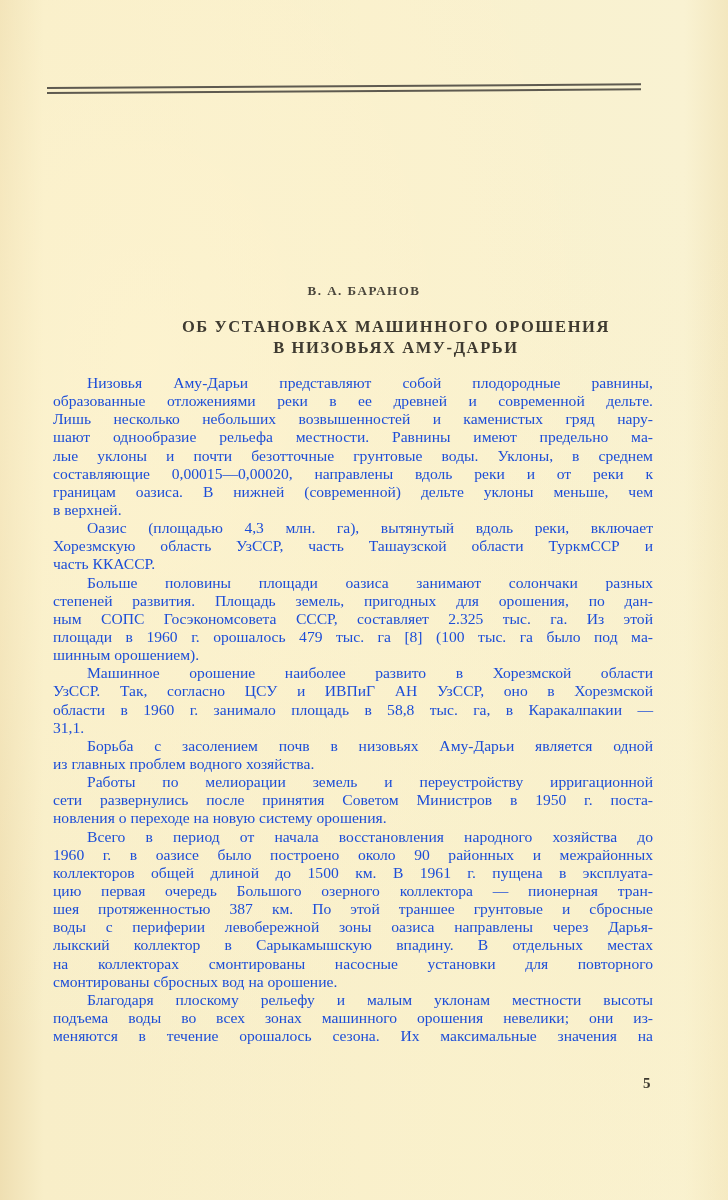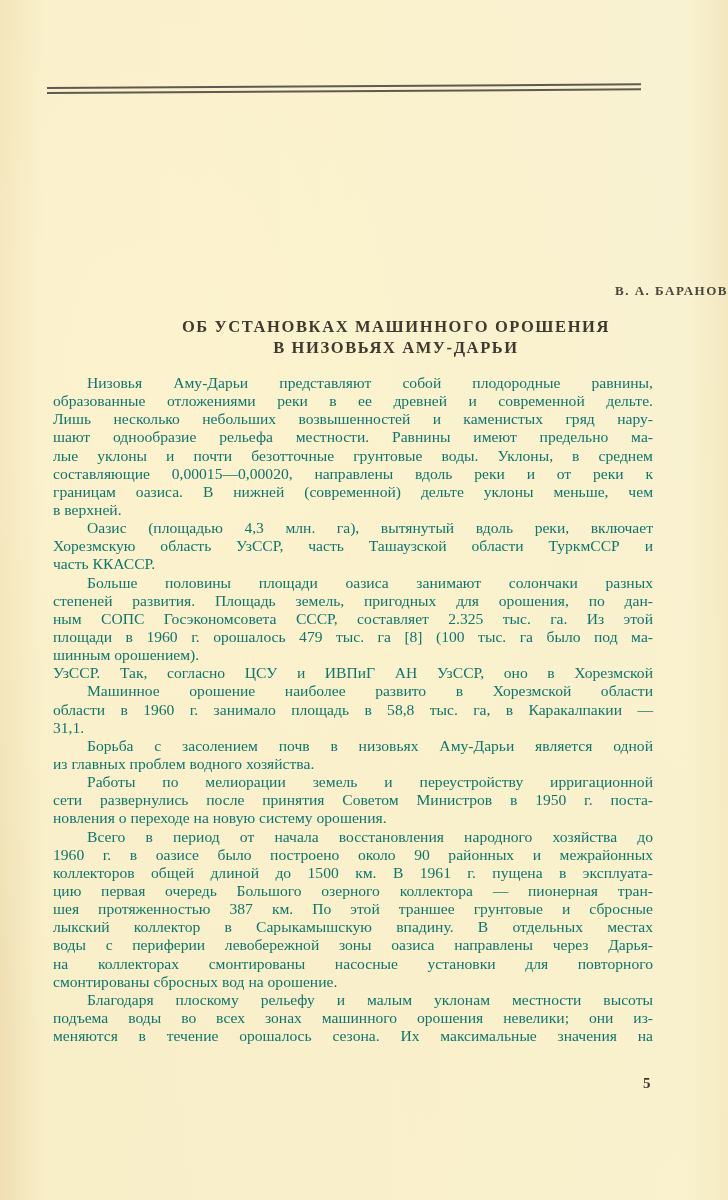--- a/index.html
+++ b/index.html
@@ -29,21 +29,21 @@
       transform-origin: left center;
     }
     .rule.r1 { top: 87px; }
     .rule.r2 { top: 92px; }
 
     .author {
       position: absolute;
       top: 283px;
       left: 0;
       width: 728px;
-      text-align: right;
+      text-align: center;
       font-size: 13px;
       font-weight: bold;
       letter-spacing: 1.5px;
       color: #4a463c;
     }
     .title {
       position: absolute;
       top: 316px;
       left: 0;
       width: 728px;
@@ -57,21 +57,21 @@
     }
     .title div { white-space: nowrap; }
 
     .body-text {
       position: absolute;
       top: 374px;
       left: 53px;
       width: 600px;
       font-size: 15.6px;
       line-height: 18.15px;
-      color: #0f766e;
+      color: #1d4ed8;
     }
     .line {
       display: block;
       white-space: nowrap;
       text-align: justify;
       text-align-last: justify;
       height: 18.15px;
     }
     .line.last {
       text-align-last: left;
@@ -119,42 +119,42 @@
         <span class="line last">часть ККАССР.</span>
       </div>
       <div>
         <span class="line indent">Больше половины площади оазиса  занимают солончаки разных</span>
         <span class="line">степеней развития. Площадь земель, пригодных для орошения, по дан-</span>
         <span class="line">ным СОПС Госэкономсовета СССР, составляет 2.325 тыс. га. Из этой</span>
         <span class="line">площади в 1960 г. орошалось 479 тыс. га [8] (100 тыс. га было под ма-</span>
         <span class="line last">шинным орошением).</span>
       </div>
       <div>
+        <span class="line indent">Машинное орошение наиболее развито  в Хорезмской области</span>
         <span class="line">УзССР. Так, согласно ЦСУ и ИВПиГ АН УзССР, оно в Хорезмской</span>
-        <span class="line indent">Машинное орошение наиболее развито  в Хорезмской области</span>
         <span class="line">области в 1960 г. занимало площадь в 58,8 тыс. га, в Каракалпакии —</span>
         <span class="line last">31,1.</span>
       </div>
       <div>
         <span class="line indent">Борьба с засолением почв в низовьях Аму-Дарьи является одной</span>
         <span class="line last">из главных проблем водного хозяйства.</span>
       </div>
       <div>
         <span class="line indent">Работы по мелиорации земель и переустройству ирригационной</span>
         <span class="line">сети развернулись после принятия Советом Министров в 1950 г. поста-</span>
         <span class="line last">новления о переходе на новую систему орошения.</span>
       </div>
       <div>
         <span class="line indent">Всего в период от начала восстановления народного хозяйства до</span>
         <span class="line">1960 г. в оазисе было построено около 90 районных и межрайонных</span>
         <span class="line">коллекторов общей длиной до 1500 км. В 1961 г. пущена в эксплуата-</span>
         <span class="line">цию первая очередь Большого озерного коллектора — пионерная тран-</span>
         <span class="line">шея протяженностью 387 км. По этой траншее грунтовые и сбросные</span>
+        <span class="line">воды с периферии левобережной зоны оазиса направлены через Дарья-</span>
         <span class="line">лыкский коллектор в Сарыкамышскую впадину. В отдельных местах</span>
-        <span class="line">воды с периферии левобережной зоны оазиса направлены через Дарья-</span>
         <span class="line">на коллекторах смонтированы насосные установки  для повторного</span>
         <span class="line last">смонтированы сбросных вод на орошение.</span>
       </div>
       <div>
         <span class="line indent">Благодаря плоскому рельефу и малым уклонам местности высоты</span>
         <span class="line">подъема воды во всех зонах машинного  орошения  невелики; они из-</span>
         <span class="line">меняются в течение орошалось сезона. Их максимальные значения на</span>
       </div>
     </div>
 

